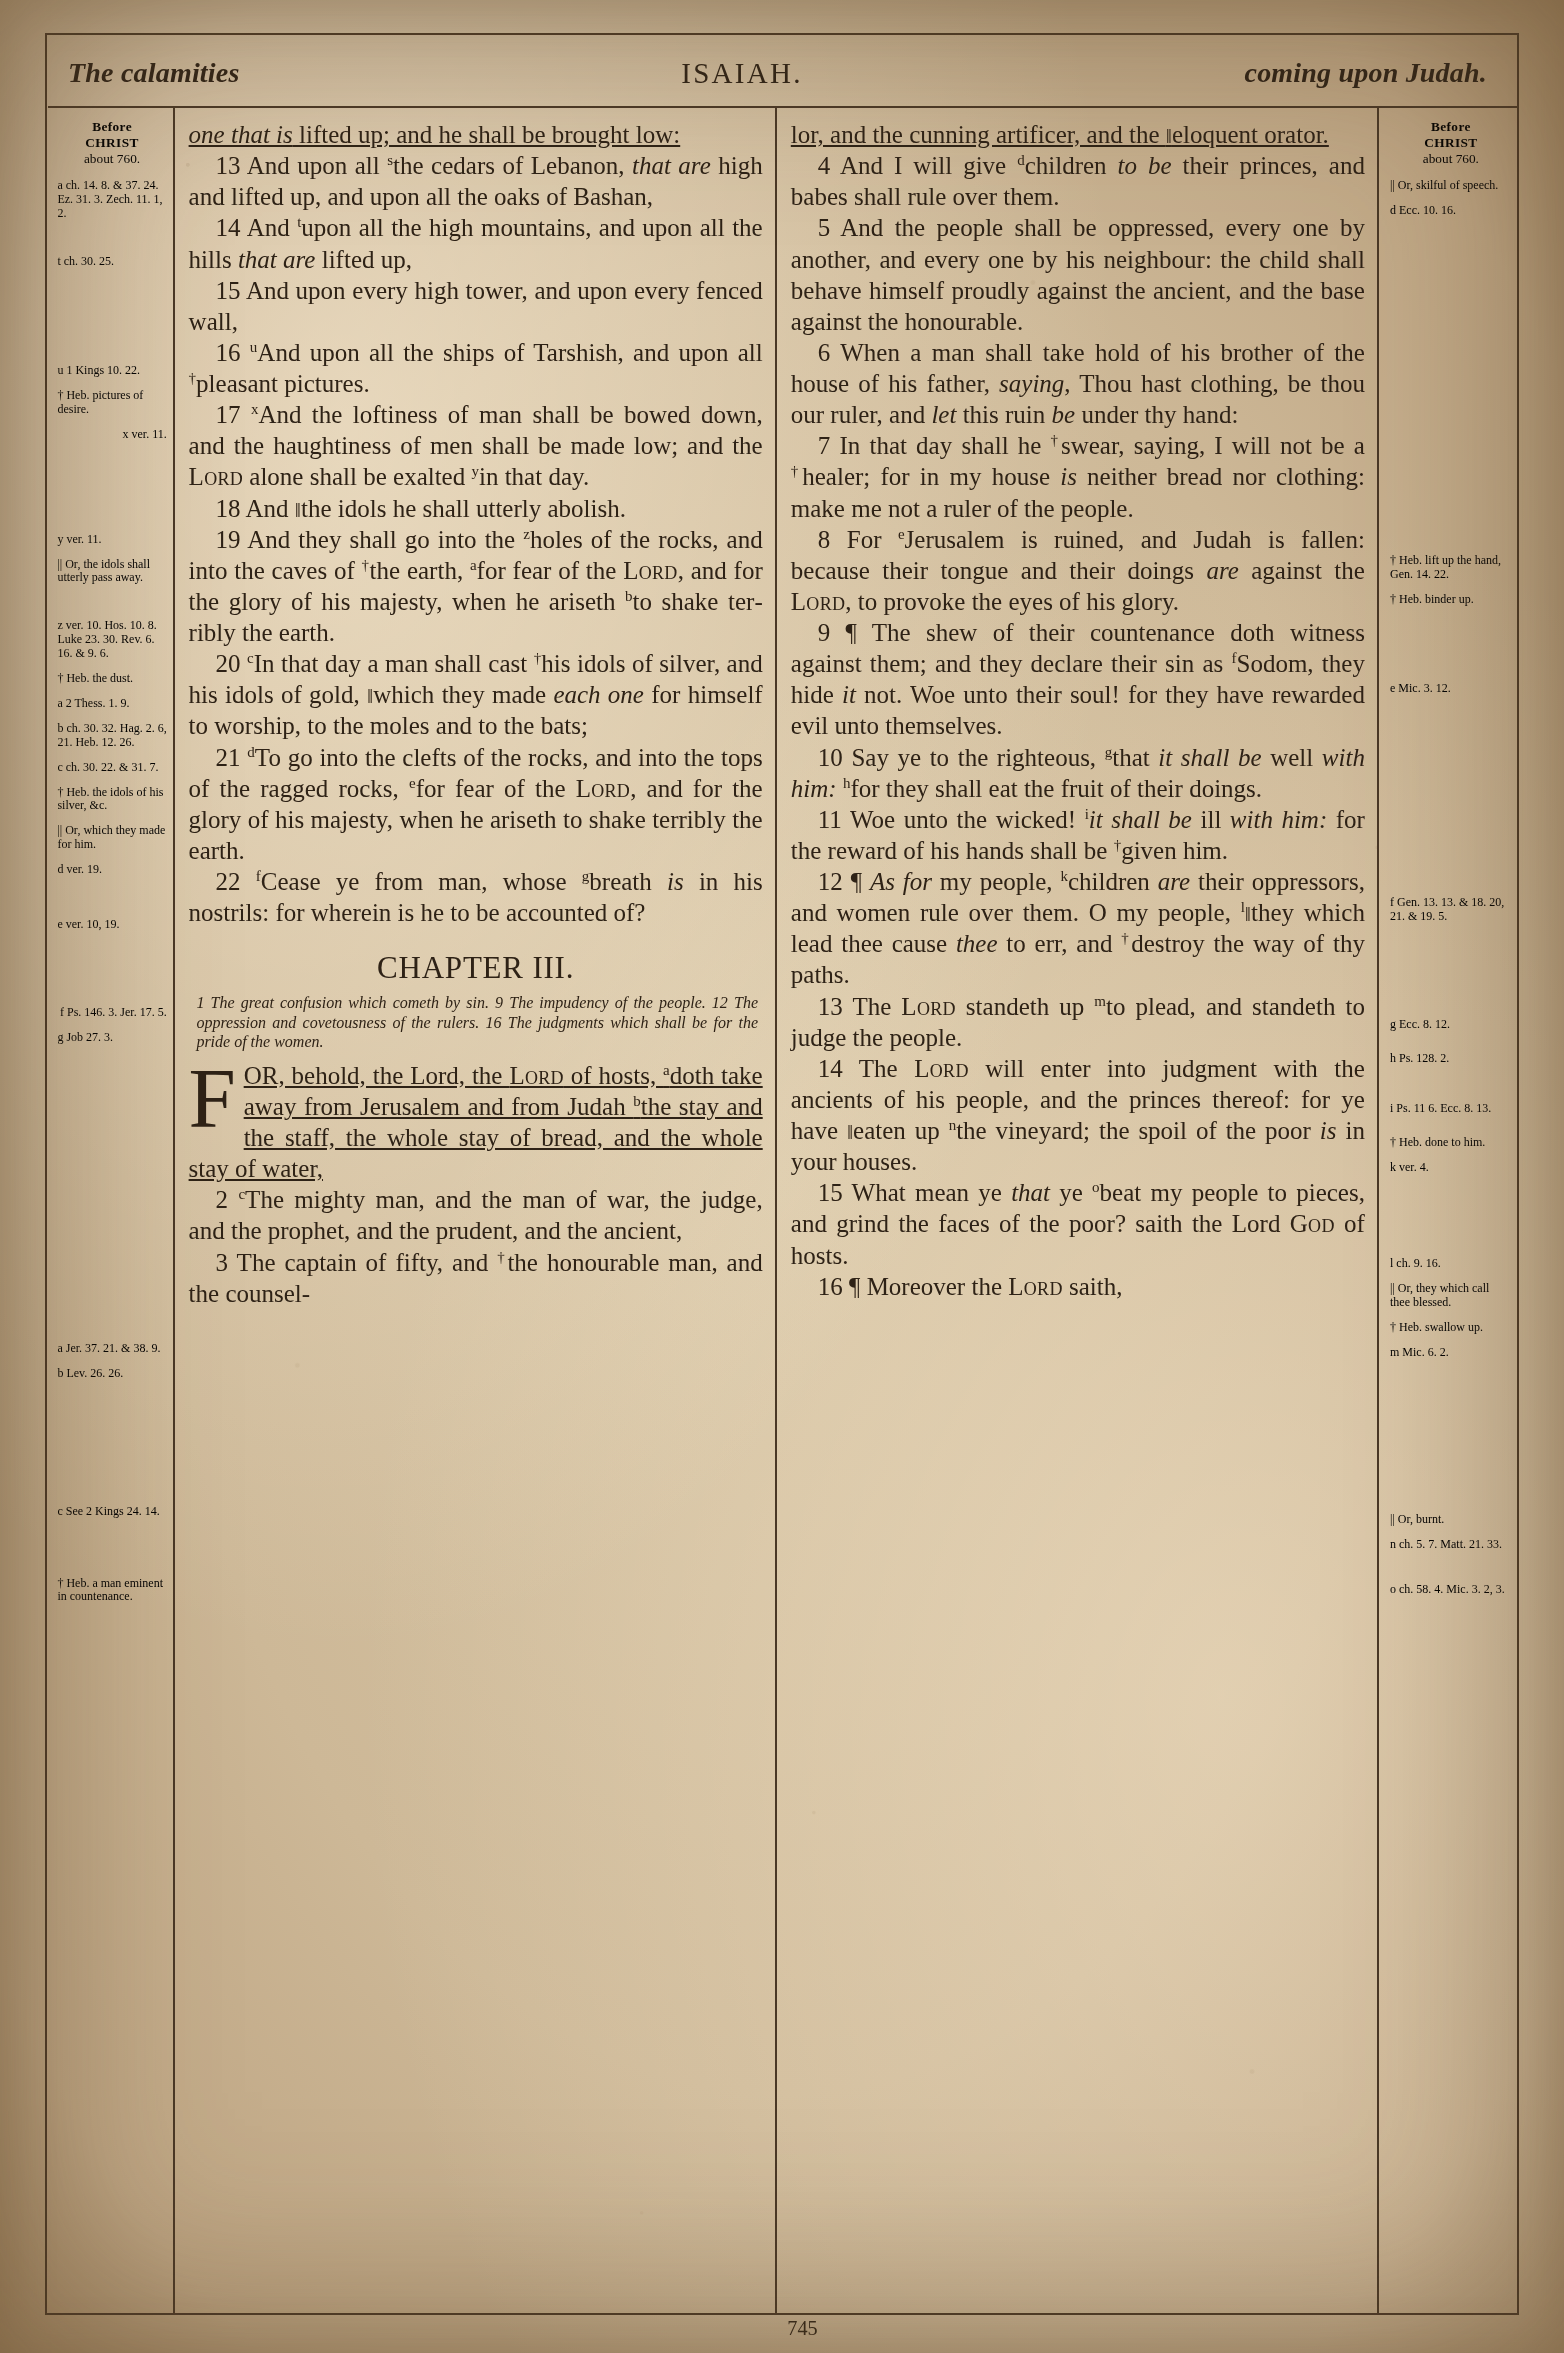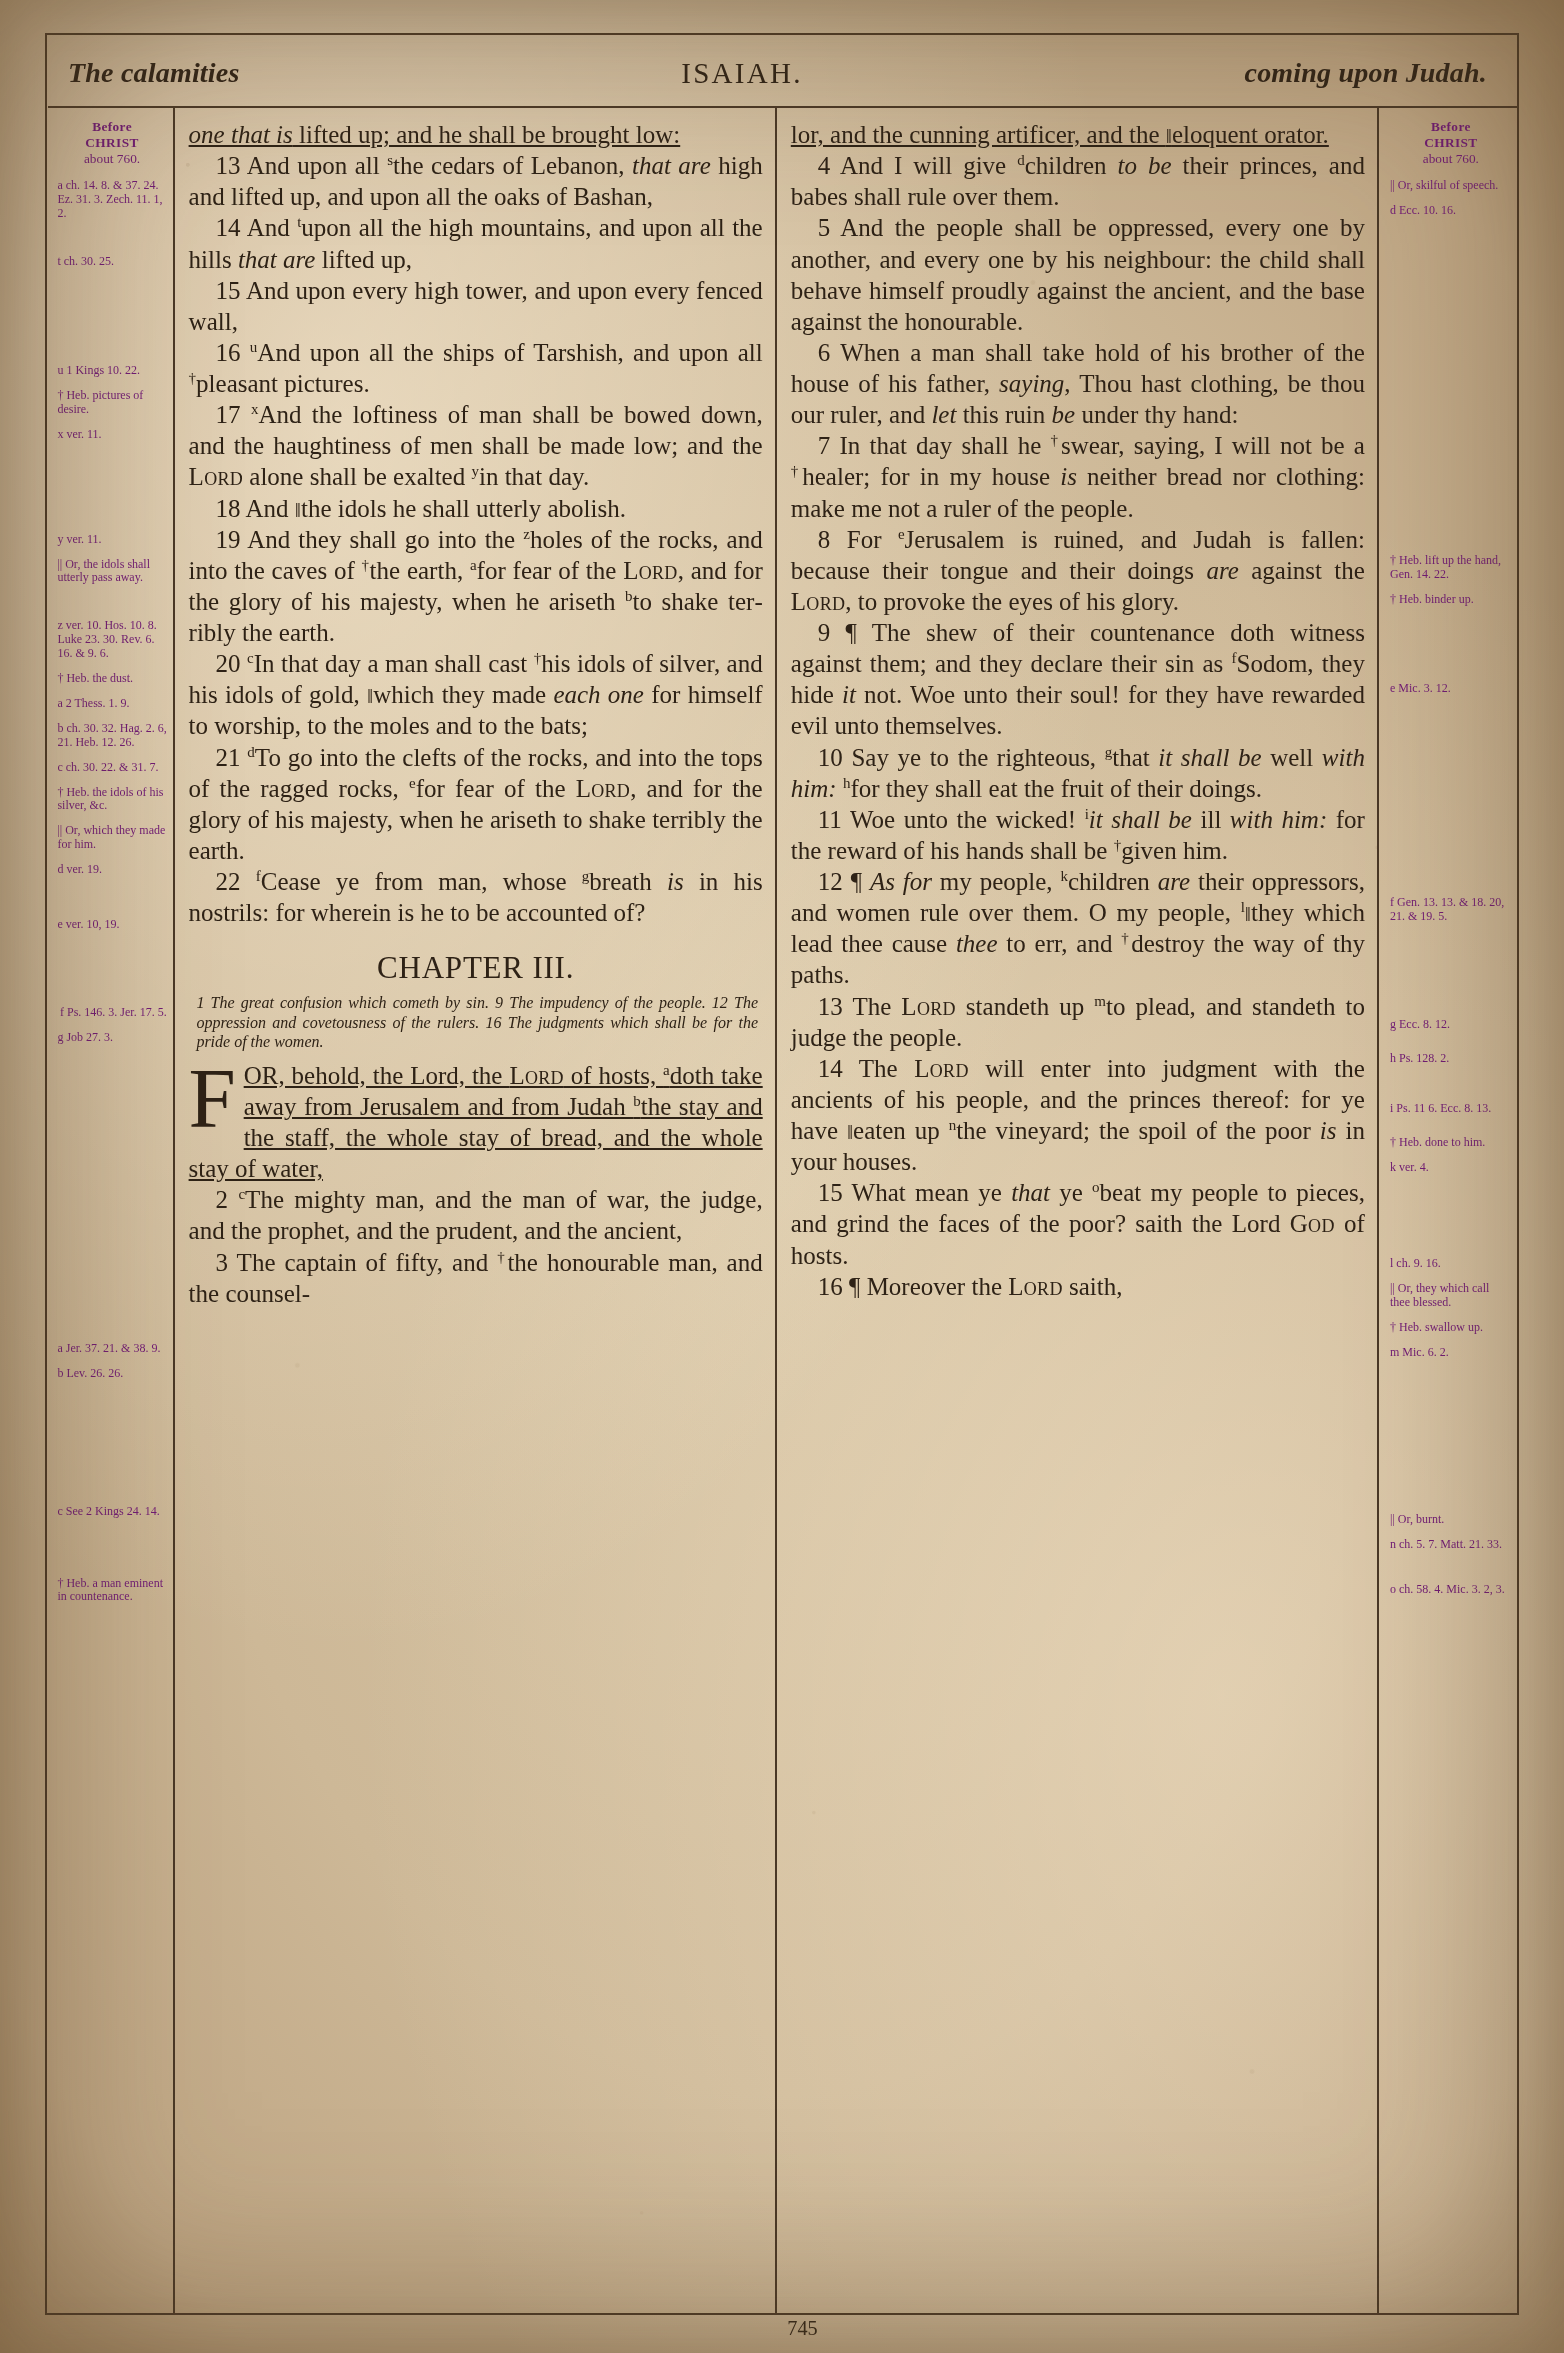--- a/index.html
+++ b/index.html
@@ -98,21 +98,21 @@
     height: 2205px;
     display: flex;
     box-sizing: border-box;
   }
   .refcol {
     width: 125px;
     box-sizing: border-box;
     padding: 11px 6.3px 0 9.4px;
     font-size: 12px;
     line-height: 1.16;
-    color: #701a75;
+    color: #000000;
   }
   .refcol.right { width: 139px; padding-left: 11px; }
   .textcol {
     flex: 1;
     box-sizing: border-box;
     padding: 11px 12.5px 0 14px;
     font-size: 25px;
     line-height: 1.245;
     text-align: justify;
     text-justify: inter-word;
@@ -213,21 +213,21 @@
   <div class="refcol">
     <div class="refhead">
       <div class="b">Before</div>
       <div class="b">CHRIST</div>
       <div>about 760.</div>
     </div>
     <div class="refblk" style="margin-top:1.6px;">a ch. 14. 8. &amp; 37. 24. Ez. 31. 3. Zech. 11. 1, 2.</div>
     <div class="refblk" style="margin-top:34px;">t ch. 30. 25.</div>
     <div class="refblk" style="margin-top:95px;">u 1 Kings 10. 22.</div>
     <div class="refblk">† Heb. pictures of desire.</div>
-    <div class="refblk" style="margin-top:8px;">x ver. 11.</div>
+    <div class="refblk" style="margin-top:8px;text-align:right;">x ver. 11.</div>
     <div class="refblk" style="margin-top:91px;">y ver. 11.</div>
     <div class="refblk">|| Or, the idols shall utterly pass away.</div>
     <div class="refblk" style="margin-top:34px;">z ver. 10. Hos. 10. 8. Luke 23. 30. Rev. 6. 16. &amp; 9. 6.</div>
     <div class="refblk">† Heb. the dust.</div>
     <div class="refblk">a 2 Thess. 1. 9.</div>
     <div class="refblk">b ch. 30. 32. Hag. 2. 6, 21. Heb. 12. 26.</div>
     <div class="refblk">c ch. 30. 22. &amp; 31. 7.</div>
     <div class="refblk">† Heb. the idols of his silver, &amp;c.</div>
     <div class="refblk">|| Or, which they made for him.</div>
     <div class="refblk">d ver. 19.</div>

